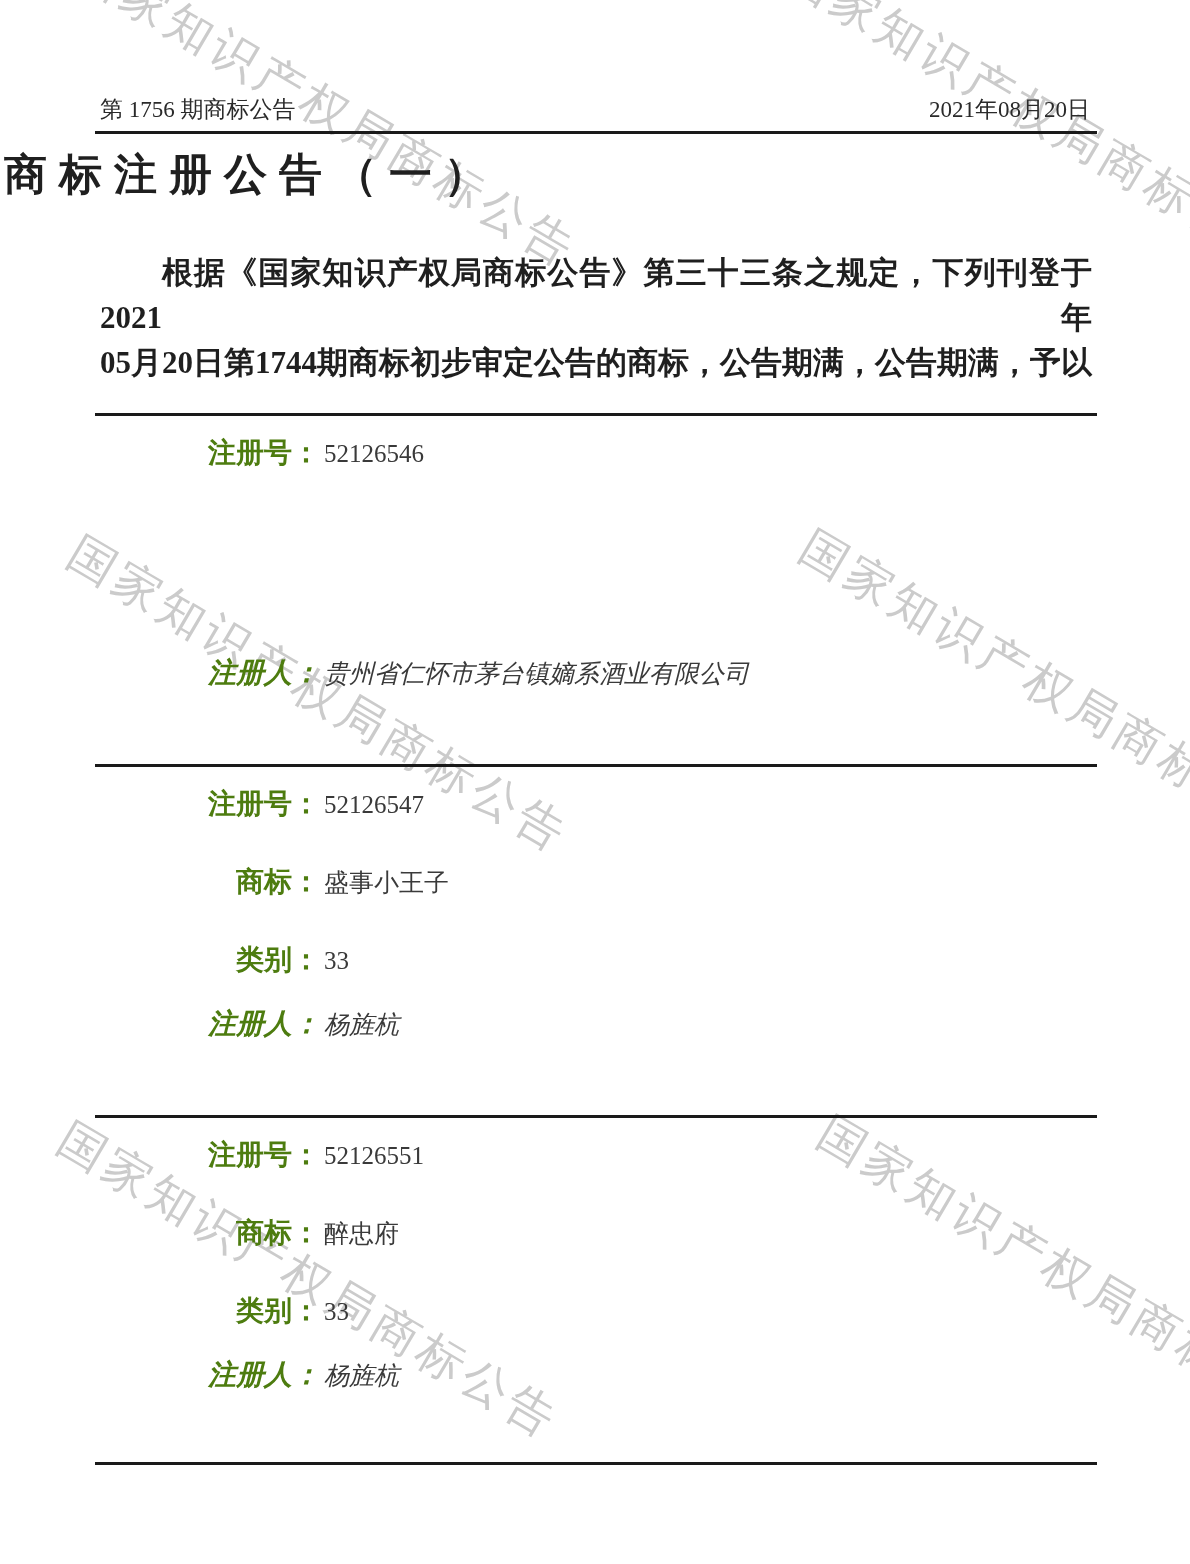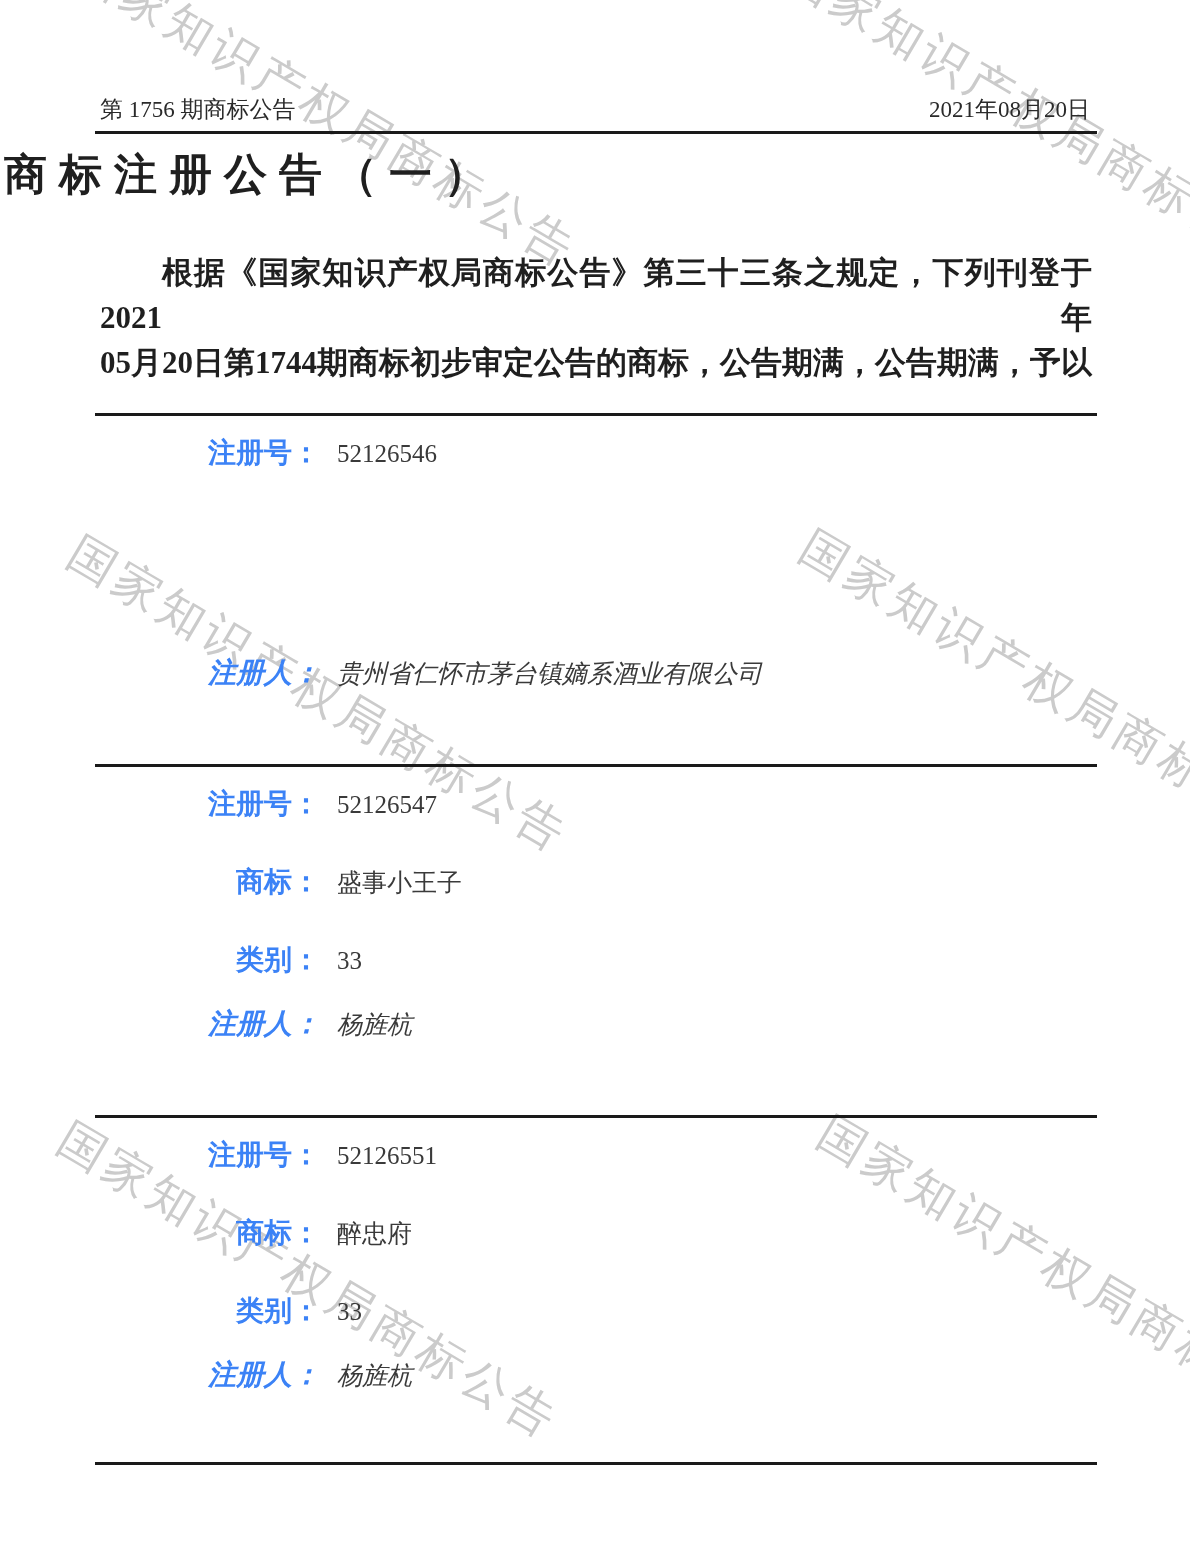--- a/index.html
+++ b/index.html
@@ -71,24 +71,24 @@
   .rec-2{top:764px;}
   .rec-3{top:1115px;}
   .row{position:absolute;left:0;width:100%;line-height:34px;}
   .row.r1{top:20px;}
   .row.r2{top:98px;}
   .row.r3{top:176px;}
   .row.r4{top:240px;font-style:italic;}
   .lbl{
     display:inline-block;width:225px;
     text-align:right;
-    font-size:28px;font-weight:bold;color:#3b82f6;
+    font-size:28px;font-weight:bold;color:#4d7c0f;
   }
   .val{
-    display:inline-block;margin-left:17px;
+    display:inline-block;margin-left:4px;
     font-size:25px;font-weight:normal;color:#3a3a3a;
   }
 </style>
 </head>
 <body>
 
 <div class="page">
 
   <div class="wm wm-tl">国家知识产权局商标公告</div>
   <div class="wm wm-tr">国家知识产权局商标公告</div>

